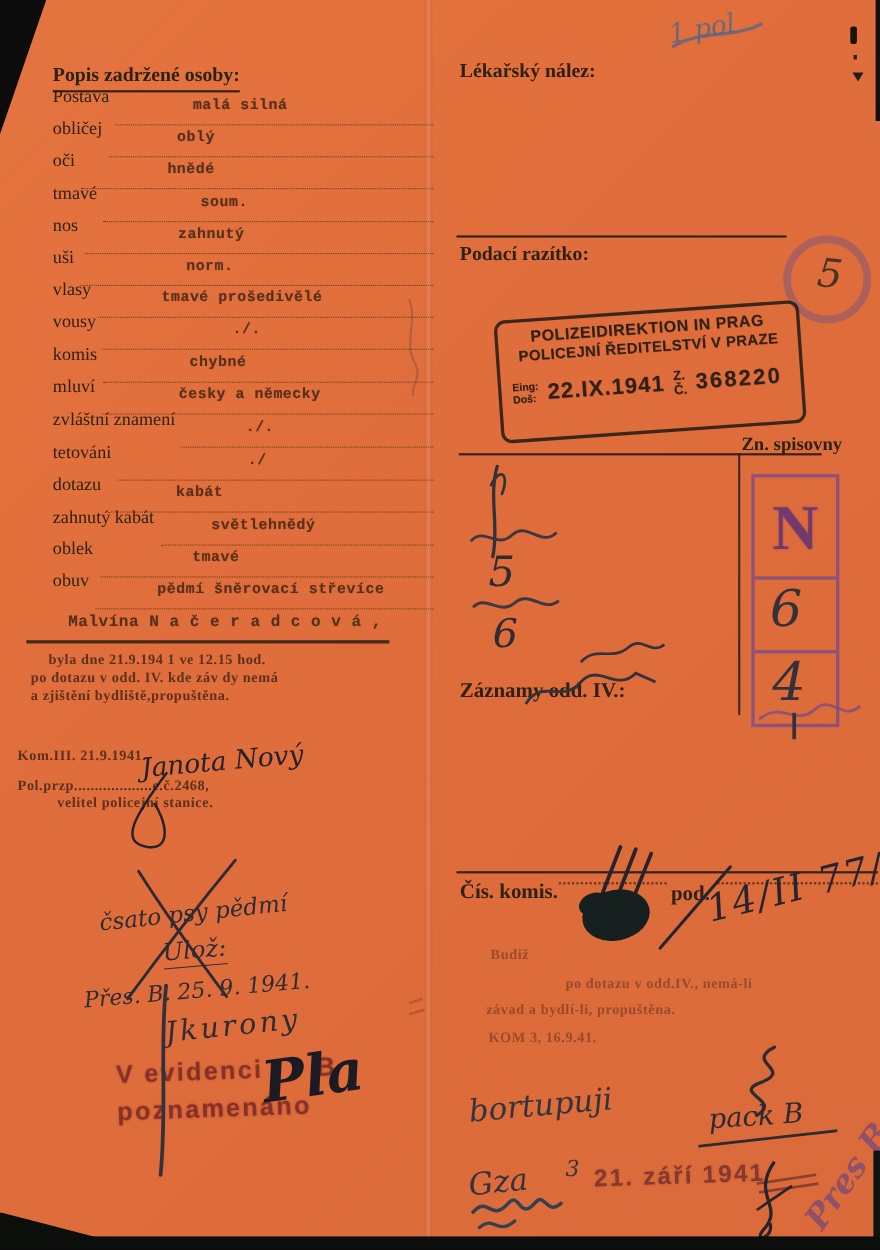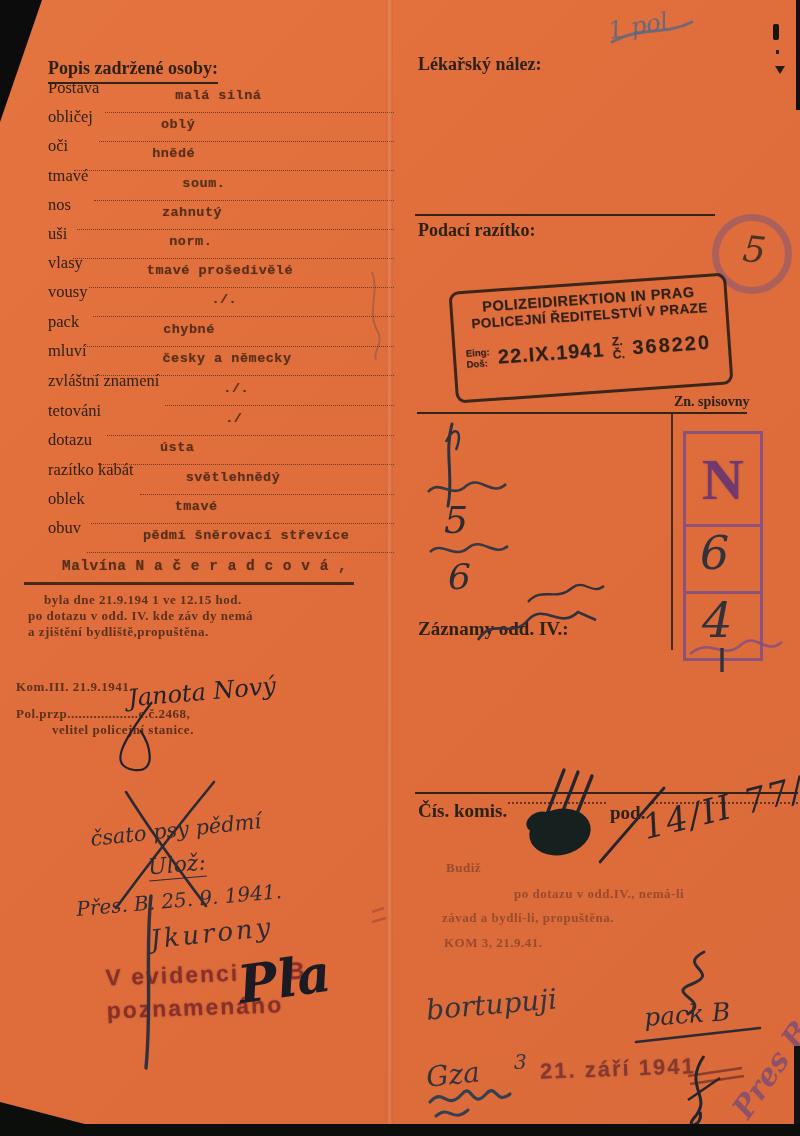--- a/index.html
+++ b/index.html
@@ -126,21 +126,21 @@
           <span class="fval mono" style="margin-left:96px">norm.</span>
         </span>
       </div>
     <div class="frow" style="top:282px">
         <span class="lbl">vousy</span>
         <span class="fline">
           <span class="fval mono" style="margin-left:118px">./.</span>
         </span>
       </div>
     <div class="frow" style="top:312px">
-        <span class="lbl">pack</span>
+        <span class="lbl">komis</span>
         <span class="fline">
           <span class="fval mono" style="margin-left:78px">chybné</span>
         </span>
       </div>
     <div class="frow" style="top:341px">
         <span class="lbl">mluví</span>
         <span class="fline">
           <span class="fval mono" style="margin-left:70px">česky a německy</span>
         </span>
       </div>
@@ -152,25 +152,25 @@
       </div>
     <div class="frow" style="top:401px">
         <span class="lbl">tetováni</span>
         <span class="fline">
           <span class="fval mono" style="margin-left:118px">./</span>
         </span>
       </div>
     <div class="frow" style="top:430px">
         <span class="lbl">dotazu</span>
         <span class="fline">
-          <span class="fval mono" style="margin-left:62px">ústa</span>
+          <span class="fval mono" style="margin-left:62px">kabát</span>
         </span>
       </div>
     <div class="frow" style="top:460px">
-        <span class="lbl">razítko kabát</span>
+        <span class="lbl">zahnutý kabát</span>
         <span class="fline">
           <span class="fval mono" style="margin-left:46px">světlehnědý</span>
         </span>
       </div>
     <div class="frow" style="top:489px">
         <span class="lbl">oblek</span>
         <span class="fline">
           <span class="fval mono" style="margin-left:84px">tmavé</span>
         </span>
       </div>
@@ -229,21 +229,21 @@
         </span>
         <span class="bigdate">22.IX.1941</span>
         <span class="stack2">
           <span>Z.</span>
           <span>Č.</span>
         </span>
         <span class="bignum">368220</span>
       </div>
     </div>
 
-    <div class="abs lbl" style="left:674px;top:394px;font-size:14px;font-weight:bold;">Zn. spisovny</div>
+    <div class="abs lbl" style="left:674px;top:394px;font-size:17px;font-weight:bold;">Zn. spisovny</div>
     <div class="rule" style="left:417px;top:412px;width:330px;"></div>
     <div class="vrule" style="left:671px;top:412px;height:238px;"></div>
 
     <div class="nbox">
       <div class="nletter">N</div>
       <div class="div1"></div>
       <div class="div2"></div>
       <div class="n6">6</div>
       <div class="n4">4</div>
     </div>
@@ -256,21 +256,21 @@
     <div class="rule" style="left:415px;top:792px;width:383px;"></div>
     <div class="abs lbl" style="left:418px;top:800px;font-size:19px;font-weight:bold;">Čís. komis.</div>
     <div class="dotrule" style="left:508px;top:802px;width:98px;"></div>
     <div class="abs lbl" style="left:610px;top:802px;font-size:19px;font-weight:bold;">pod.</div>
     <div class="dotrule" style="left:652px;top:802px;width:146px;"></div>
     <div class="abs hw" style="left:640px;top:782px;font-size:34px;transform:rotate(-14deg);color:#26252e;letter-spacing:2px;">14/II 77/III</div>
 
     <div class="abs typeline faded" style="left:446px;top:860px;">Budiž</div>
     <div class="abs typeline faded" style="left:514px;top:886px;">po dotazu v odd.IV., nemá-li</div>
     <div class="abs typeline faded" style="left:442px;top:910px;">závad a bydlí-li, propuštěna.</div>
-    <div class="abs typeline faded" style="left:444px;top:935px;">KOM 3, 21.9.41.</div>
+    <div class="abs typeline faded" style="left:444px;top:935px;">KOM 3, 16.9.41.</div>
 
     <div class="abs hw" style="left:426px;top:988px;font-size:28px;transform:rotate(-5deg);color:#34343c;">bortupuji</div>
     <div class="abs hw" style="left:644px;top:1000px;font-size:25px;transform:rotate(-4deg);color:#2c2b33;">pack B</div>
     <div class="abs hw" style="left:426px;top:1058px;font-size:28px;transform:rotate(-6deg);color:#34343c;">Gza</div>
     <div class="abs hw" style="left:514px;top:1050px;font-size:20px;color:#34343c;">3</div>
     <div class="abs" style="left:540px;top:1056px;font-family:'Liberation Sans',sans-serif;font-weight:bold;font-size:22px;letter-spacing:2px;color:rgba(126,54,48,.88);transform:rotate(-2deg);text-shadow:0 0 1.5px rgba(126,54,48,.5);">21. září 1941</div>
     <div class="abs hw" style="left:716px;top:1052px;font-size:30px;color:rgba(118,72,122,.75);transform:rotate(-55deg);font-weight:bold;">Pres B</div>
 
     <svg class="overlay" width="800" height="1136" viewBox="0 0 800 1136">
 

